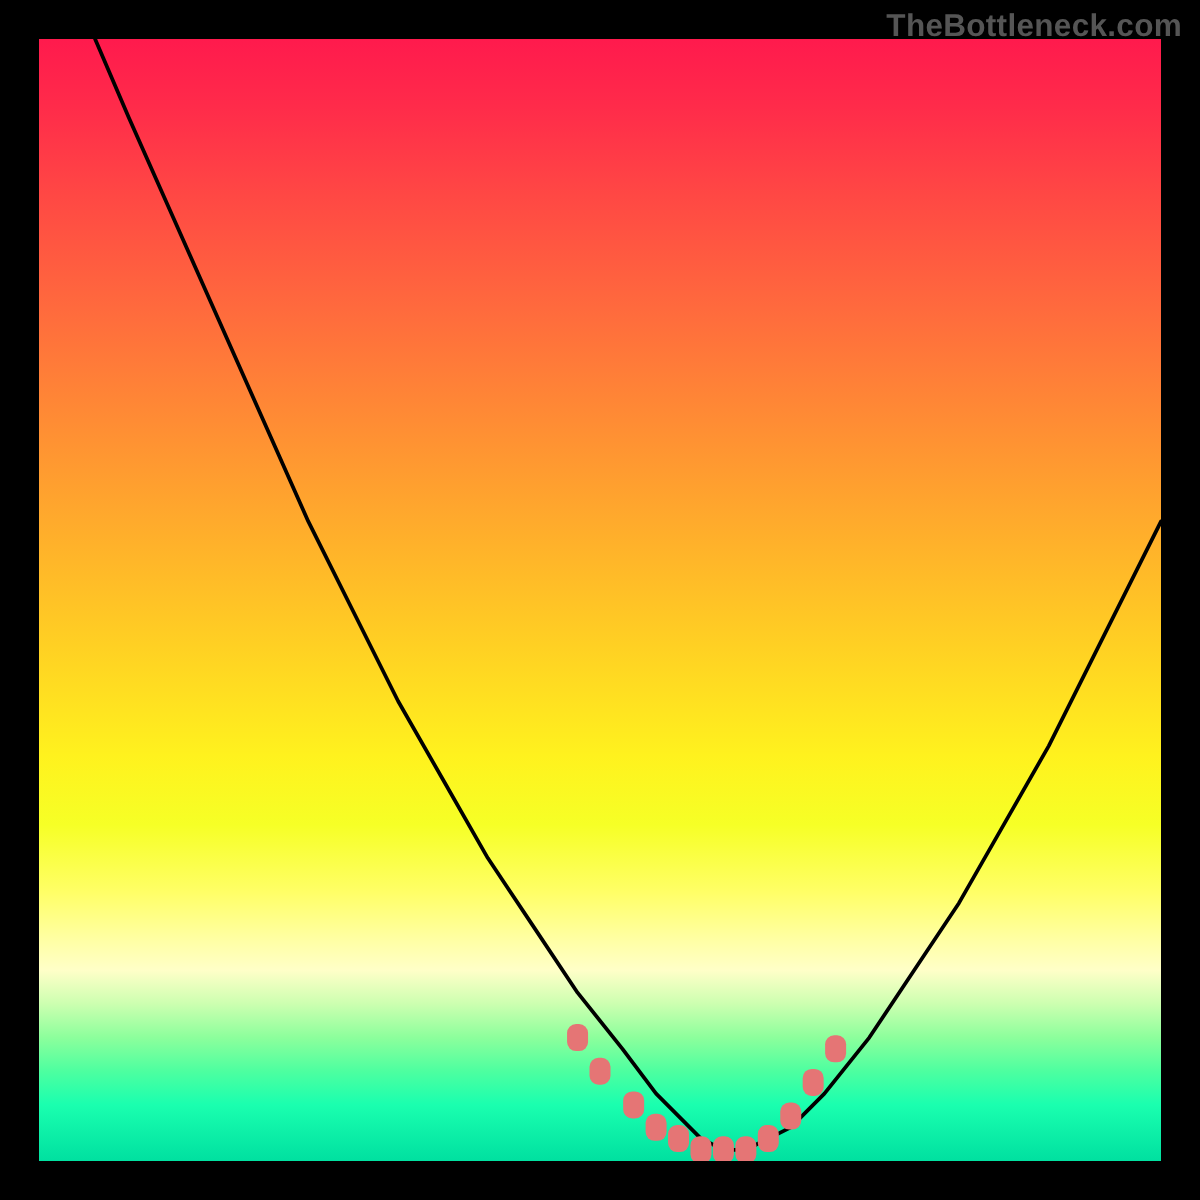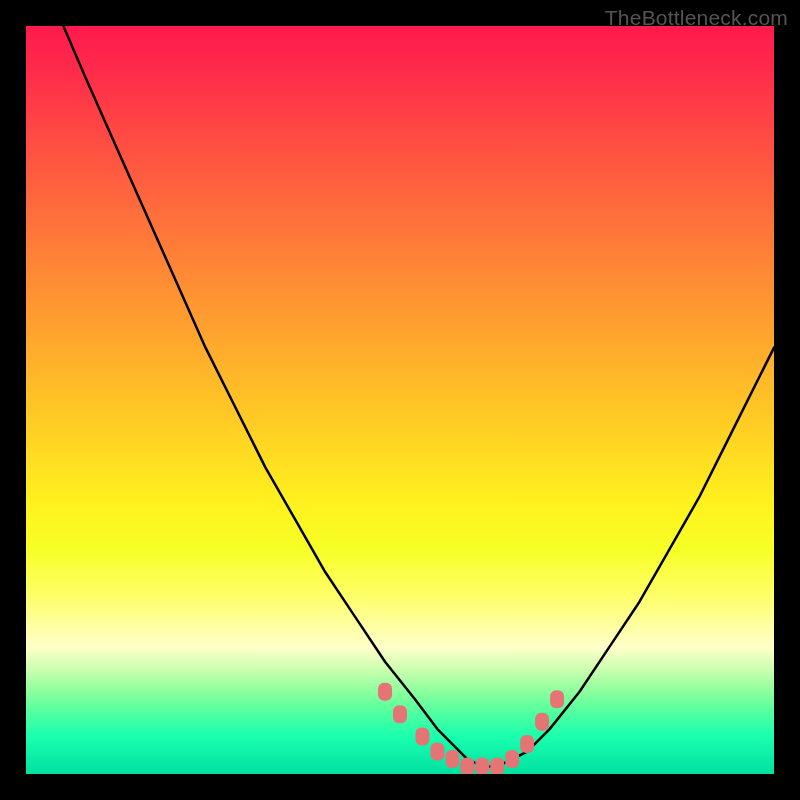--- a/index.html
+++ b/index.html
@@ -44,21 +44,21 @@
       #1affaf 95%,
       #00e0a0 100%
     );
   }
   .watermark {
     position: absolute;
     top: 6px;
     right: 12px;
     color: #555;
     font-size: 21px;
-    font-weight: 400;
+    font-weight: 700;
     letter-spacing: 0.2px;
   }
   svg.curve {
     position: absolute;
     left: 0;
     top: 0;
     width: 748px;
     height: 748px;
     pointer-events: none;
   }

